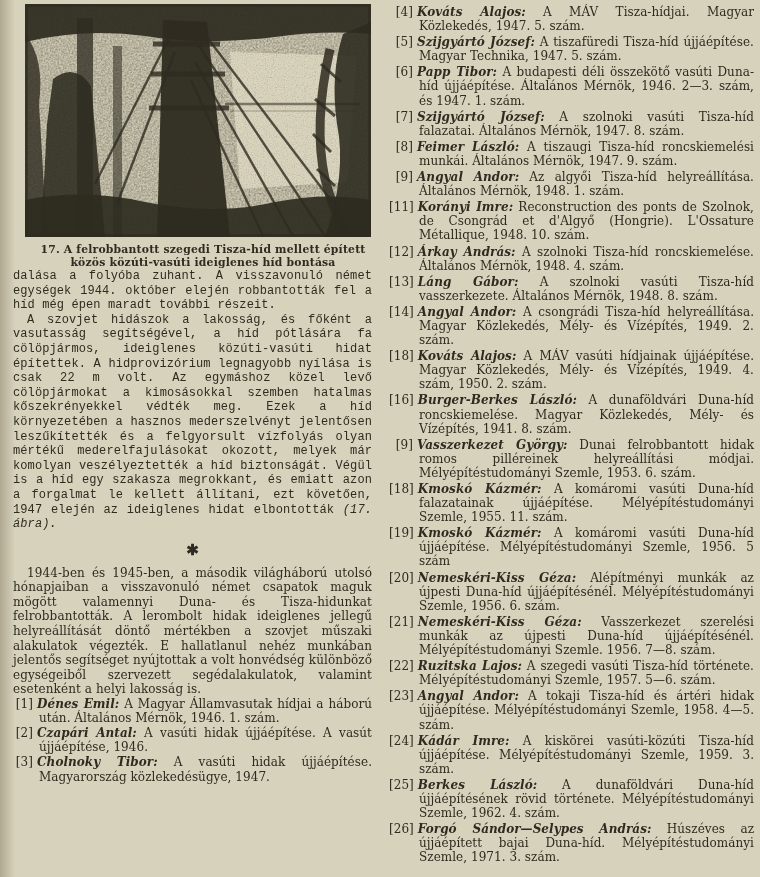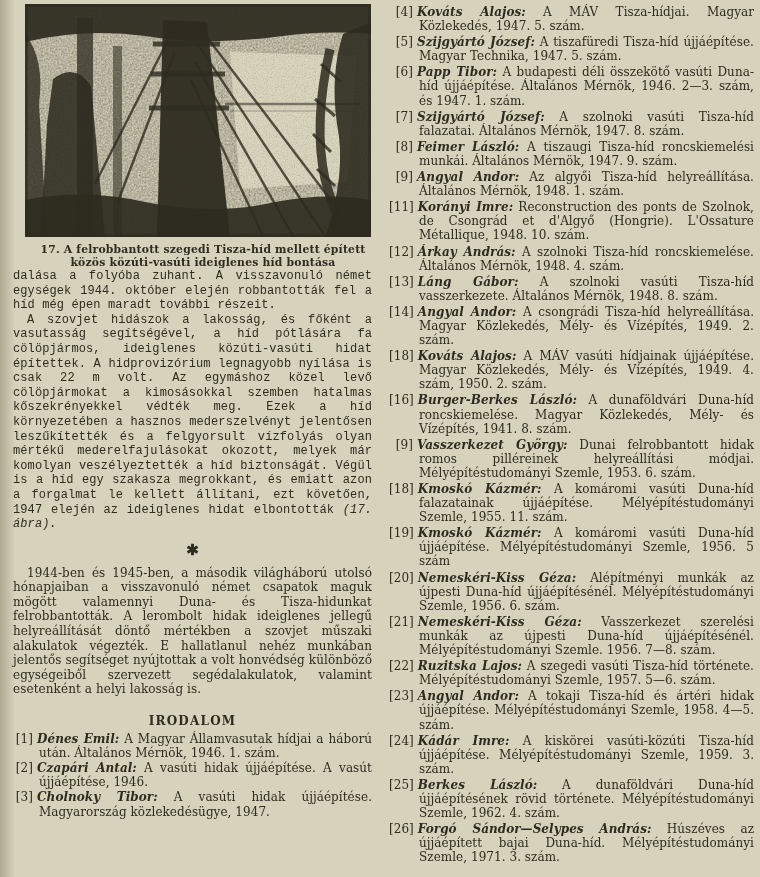--- a/index.html
+++ b/index.html
@@ -106,21 +106,20 @@
     <p>dalása a folyóba zuhant. A visszavonuló német egységek 1944. október elején robbantották fel a híd még épen maradt további részeit.</p>
     <p class="indent"><span>A szovjet hidászok a lakosság, és főként a vasutasság segítségével, a híd pótlására fa cölöpjármos, ideiglenes közúti-vasúti hidat építettek. A hidprovizórium legnagyobb nyílása is csak 22 m volt. Az egymáshoz közel levő cölöpjármokat a kimosásokkal szemben hatalmas kőszekrényekkel védték meg. Ezek a híd környezetében a hasznos mederszelvényt jelentősen leszűkítették és a felgyorsult vízfolyás olyan mértékű mederelfajulásokat okozott, melyek már komolyan veszélyeztették a híd biztonságát. Végül is a híd egy szakasza megrokkant, és emiatt azon a forgalmat le kellett állítani, ezt követően, 1947 elején az ideiglenes hidat elbontották </span><span class="figref">(17. ábra).</span></p>
   </div>
 
   <div class="separator">✱</div>
 
   <div class="body-text" style="margin-top:0;">
     <p class="indent">1944-ben és 1945-ben, a második világháború utolsó hónapjaiban a visszavonuló német csapatok maguk mögött valamennyi Duna- és Tisza-hidunkat felrobbantották. A lerombolt hidak ideiglenes jellegű helyreállítását döntő mértékben a szovjet műszaki alakulatok végezték. E hallatlanul nehéz munkában jelentős segítséget nyújtottak a volt honvédség különböző egységeiből szervezett segédalakulatok, valamint esetenként a helyi lakosság is.</p>
   </div>
 
-  <div class="biblio-heading">IRODALOM</div>
 
   <div class="refs refs-left">
 
       <div class="ref"><span class="ref-num">[1]</span><span class="ref-author">Dénes Emil:</span>
         <span class="ref-text">A Magyar Államvasutak hídjai a háború után. Általános Mérnök, 1946. 1. szám.</span></div>
 
       <div class="ref"><span class="ref-num">[2]</span><span class="ref-author">Czapári Antal:</span>
         <span class="ref-text">A vasúti hidak újjáépítése. A vasút újjáépítése, 1946.</span></div>
 
       <div class="ref"><span class="ref-num">[3]</span><span class="ref-author">Cholnoky Tibor:</span>

